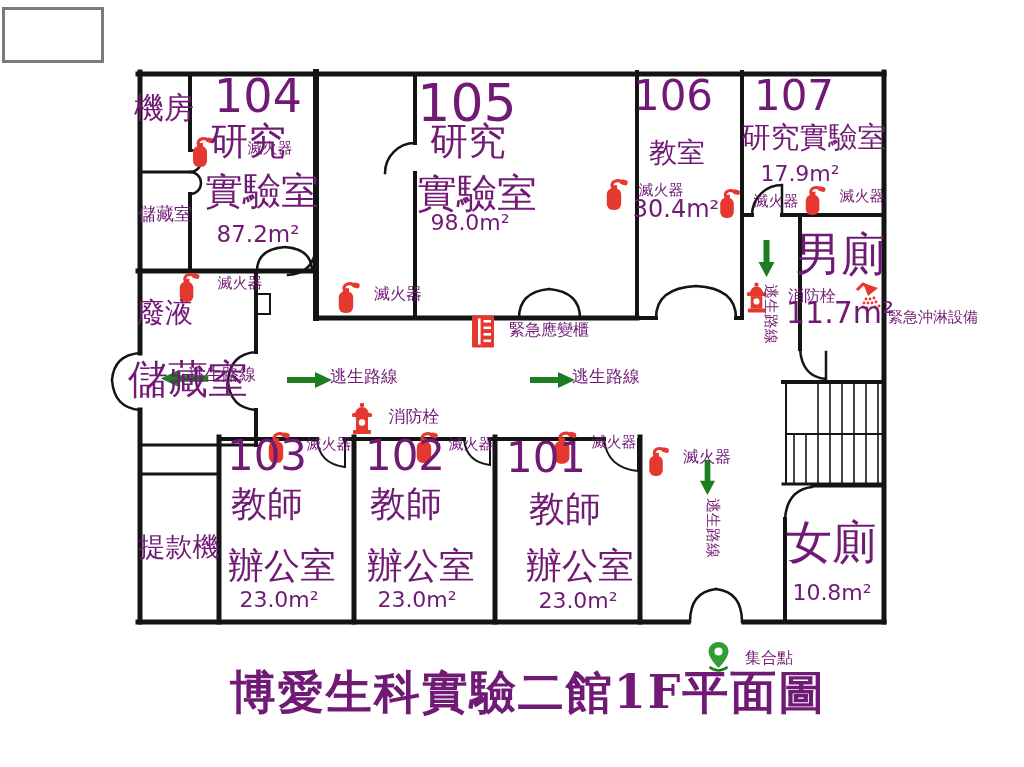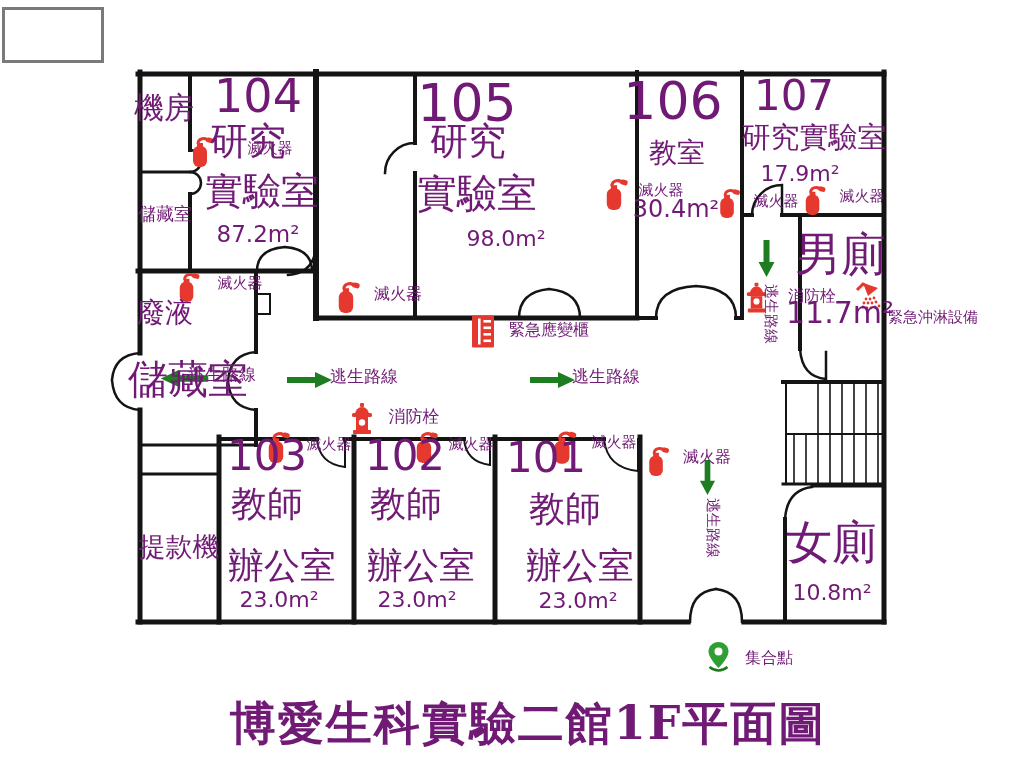--- a/index.html
+++ b/index.html
@@ -176,24 +176,24 @@
 
   <span class="lbl" style="left:258px;top:72px;font-size:46px;text-align:center;">104</span>
   <span class="lbl" style="left:248px;top:122px;font-size:38px;">研究</span>
   <span class="lbl" style="left:270px;top:141px;font-size:15px;">滅火器</span>
   <span class="lbl" style="left:262px;top:172px;font-size:38px;">實驗室</span>
   <span class="lbl" style="left:258px;top:222px;font-size:23px;">87.2m²</span>
 
   <span class="lbl" style="left:467px;top:76px;font-size:52px;">105</span>
   <span class="lbl" style="left:468px;top:122px;font-size:38px;">研究</span>
   <span class="lbl" style="left:477px;top:172px;font-size:40px;">實驗室</span>
-  <span class="lbl" style="left:470px;top:227px;font-size:22px;margin-left:36px;">98.0m²</span>
+  <span class="lbl" style="left:470px;top:211px;font-size:22px;">98.0m²</span>
   <span class="lbl" style="left:398px;top:286px;font-size:16px;">滅火器</span>
 
-  <span class="lbl" style="left:673px;top:74px;font-size:52px;">106</span>
+  <span class="lbl" style="left:673px;top:74px;font-size:42px;">106</span>
   <span class="lbl" style="left:677px;top:138px;font-size:28px;">教室</span>
   <span class="lbl" style="left:661px;top:183px;font-size:15px;">滅火器</span>
   <span class="lbl" style="left:676px;top:197px;font-size:24px;">30.4m²</span>
 
   <span class="lbl" style="left:794px;top:74px;font-size:42px;">107</span>
   <span class="lbl" style="left:814px;top:122px;font-size:29px;">研究實驗室</span>
   <span class="lbl" style="left:800px;top:162px;font-size:22px;">17.9m²</span>
   <span class="lbl" style="left:776px;top:194px;font-size:15px;">滅火器</span>
   <span class="lbl" style="left:862px;top:189px;font-size:15px;">滅火器</span>
 
@@ -234,15 +234,15 @@
   <span class="lbl" style="left:707px;top:449px;font-size:16px;">滅火器</span>
   <span class="vlbl" style="left:720px;top:498px;font-size:15px;">逃生路線</span>
 
   <span class="lbl" style="left:179px;top:533px;font-size:27px;text-align:center;">提款機</span>
 
   <span class="lbl" style="left:832px;top:518px;font-size:46px;">女廁</span>
   <span class="lbl" style="left:832px;top:581px;font-size:22px;">10.8m²</span>
 
   <span class="lbl" style="left:769px;top:650px;font-size:16px;">集合點</span>
 
-  <span class="lbl title" style="left:528px;top:668px;font-size:46px;margin-top:31px;">博愛生科實驗二館1F平面圖</span>
+  <span class="lbl title" style="left:528px;top:668px;font-size:46px;">博愛生科實驗二館1F平面圖</span>
 
 </div>
 
 </body></html>

